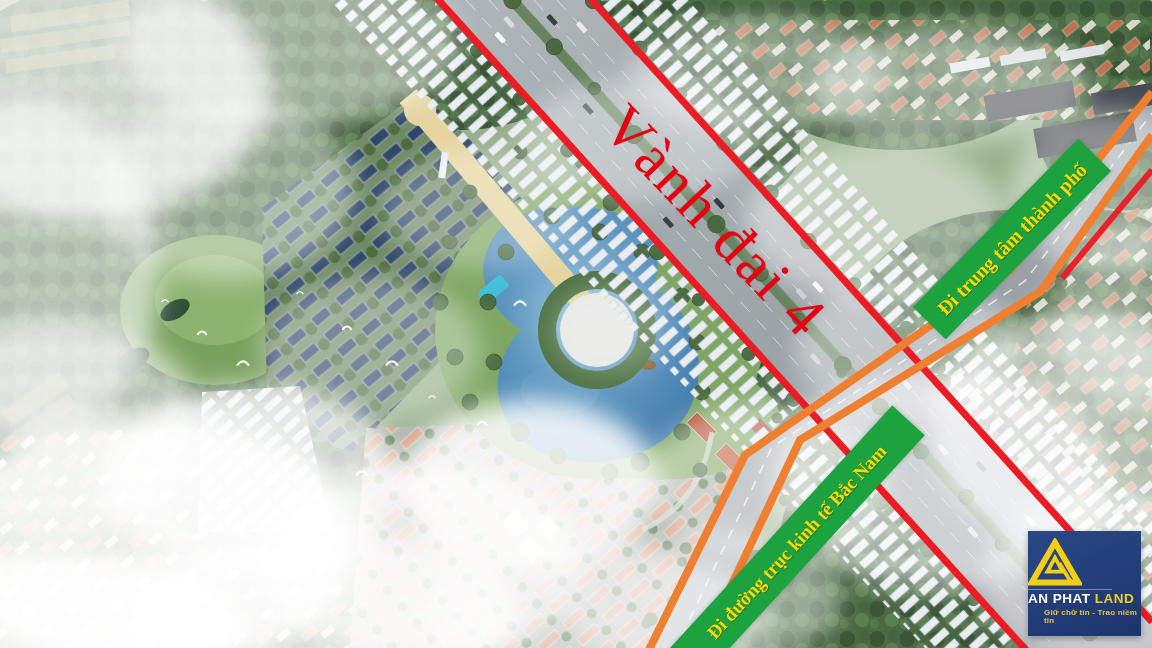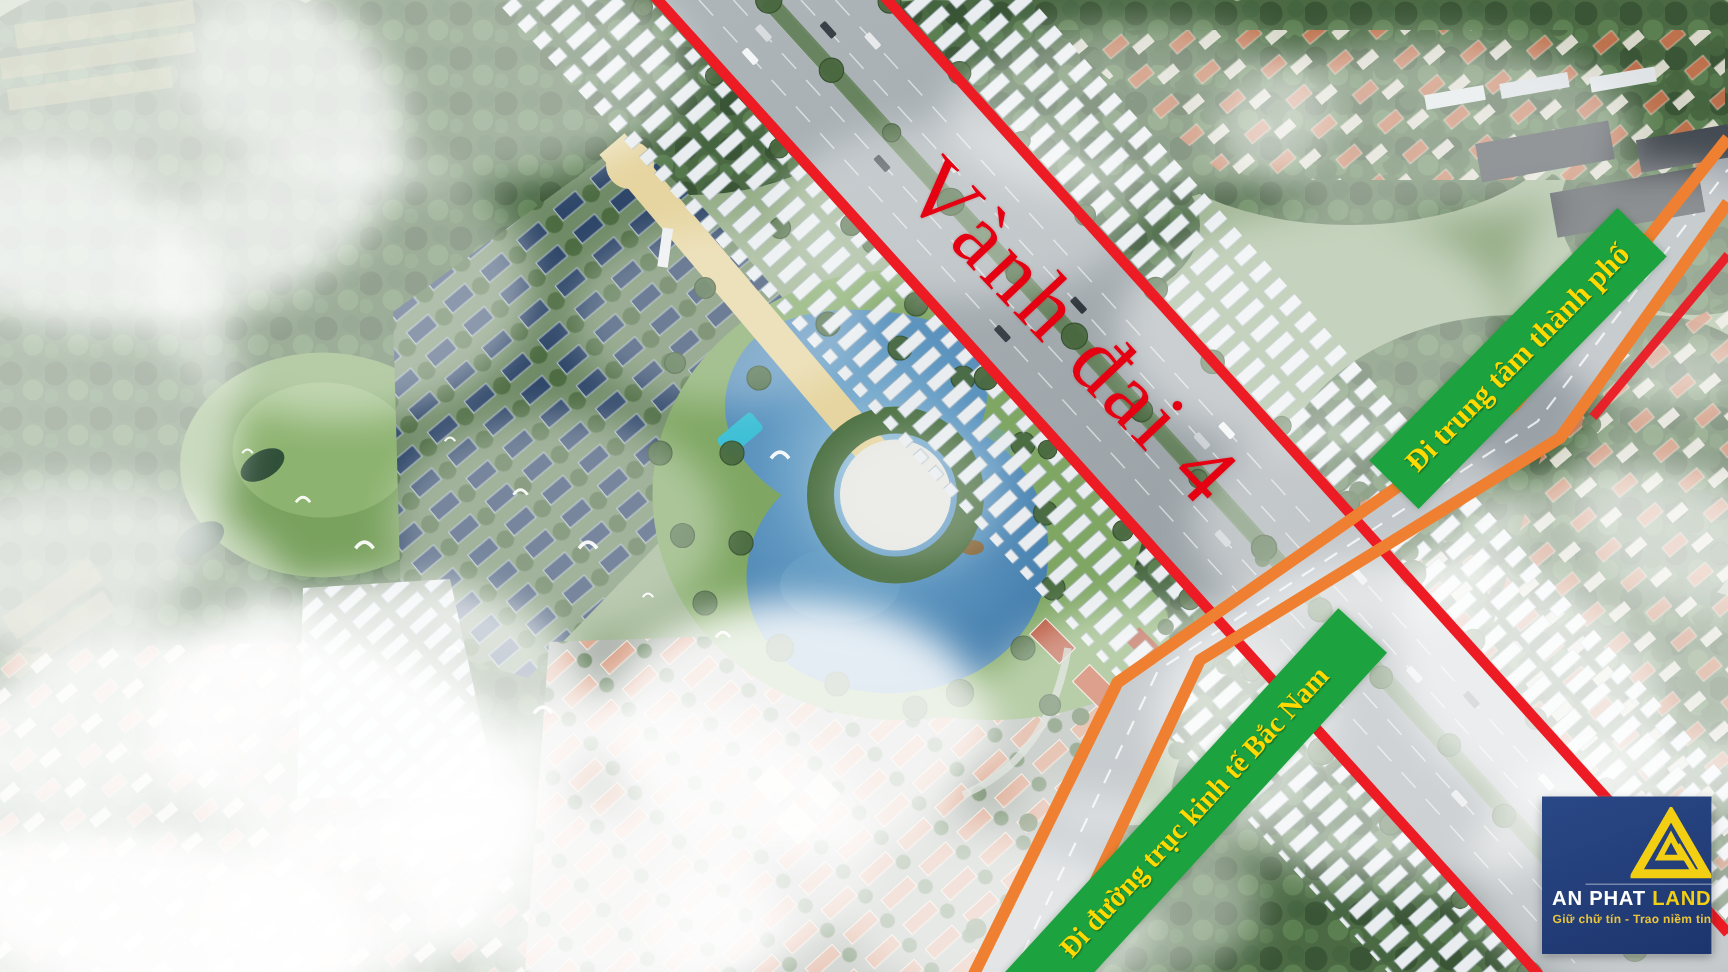--- a/index.html
+++ b/index.html
@@ -8,26 +8,26 @@
   .vd4{position:absolute;left:636px;top:94px;transform-origin:0 0;transform:rotate(46.5deg);
        font-family:"Liberation Serif",serif;font-weight:400;font-size:60px;line-height:1;
        color:#e50012;letter-spacing:3px;white-space:nowrap;text-shadow:0 0 2px rgba(140,0,0,.25);}
   .glabel{position:absolute;display:flex;align-items:center;justify-content:center;
        background:#1ca23e;color:#ffd900;font-family:"Liberation Serif",serif;font-weight:700;
        white-space:nowrap;text-shadow:0 1px 1px rgba(0,0,0,.35);box-shadow:0 0 4px rgba(0,60,0,.25);}
   .g1{left:894px;top:216px;width:236px;height:46px;transform:rotate(-45.5deg);font-size:20px;}
   .g2{left:632px;top:520px;width:330px;height:44px;transform:rotate(-47.5deg);font-size:19px;}
   .logo{position:absolute;left:1028px;top:531px;width:113px;height:105px;
        background:linear-gradient(160deg,#2a4886,#1d356e);display:flex;flex-direction:column;
-       align-items:flex-end;box-shadow:0 0 0 1px rgba(255,255,255,.08),0 2px 6px rgba(0,0,0,.35);}
+       align-items:flex-start;box-shadow:0 0 0 1px rgba(255,255,255,.08),0 2px 6px rgba(0,0,0,.35);}
   .logo .tri{margin-top:7px;display:block;}
   .logo .divider{width:84px;height:1px;background:rgba(255,255,255,.38);margin:3px 0 2px;}
   .brand{font-weight:700;font-size:13.5px;line-height:1;color:#ffffff;letter-spacing:.5px;font-family:"Liberation Sans",sans-serif;}
   .brand .accent{color:#f2cf13;}
-  .tagline{margin-top:3px;font-weight:700;font-size:8px;line-height:1;color:#e9c43c;letter-spacing:.2px;font-family:"Liberation Sans",sans-serif;}
+  .tagline{margin-top:3px;font-weight:700;font-size:8px;line-height:1;color:#e9c43c;letter-spacing:.2px;font-family:"Liberation Sans",sans-serif;margin-left:16px;}
 </style>
 </head>
 <body>
 
 <div class="scene">
 
 <svg class="bg" id="scene-svg" width="1152" height="648" viewBox="0 0 1152 648">
   <defs>
     <pattern id="pCanopy" width="30" height="30" patternUnits="userSpaceOnUse">
       <rect width="30" height="30" fill="#4b6a44"></rect>

